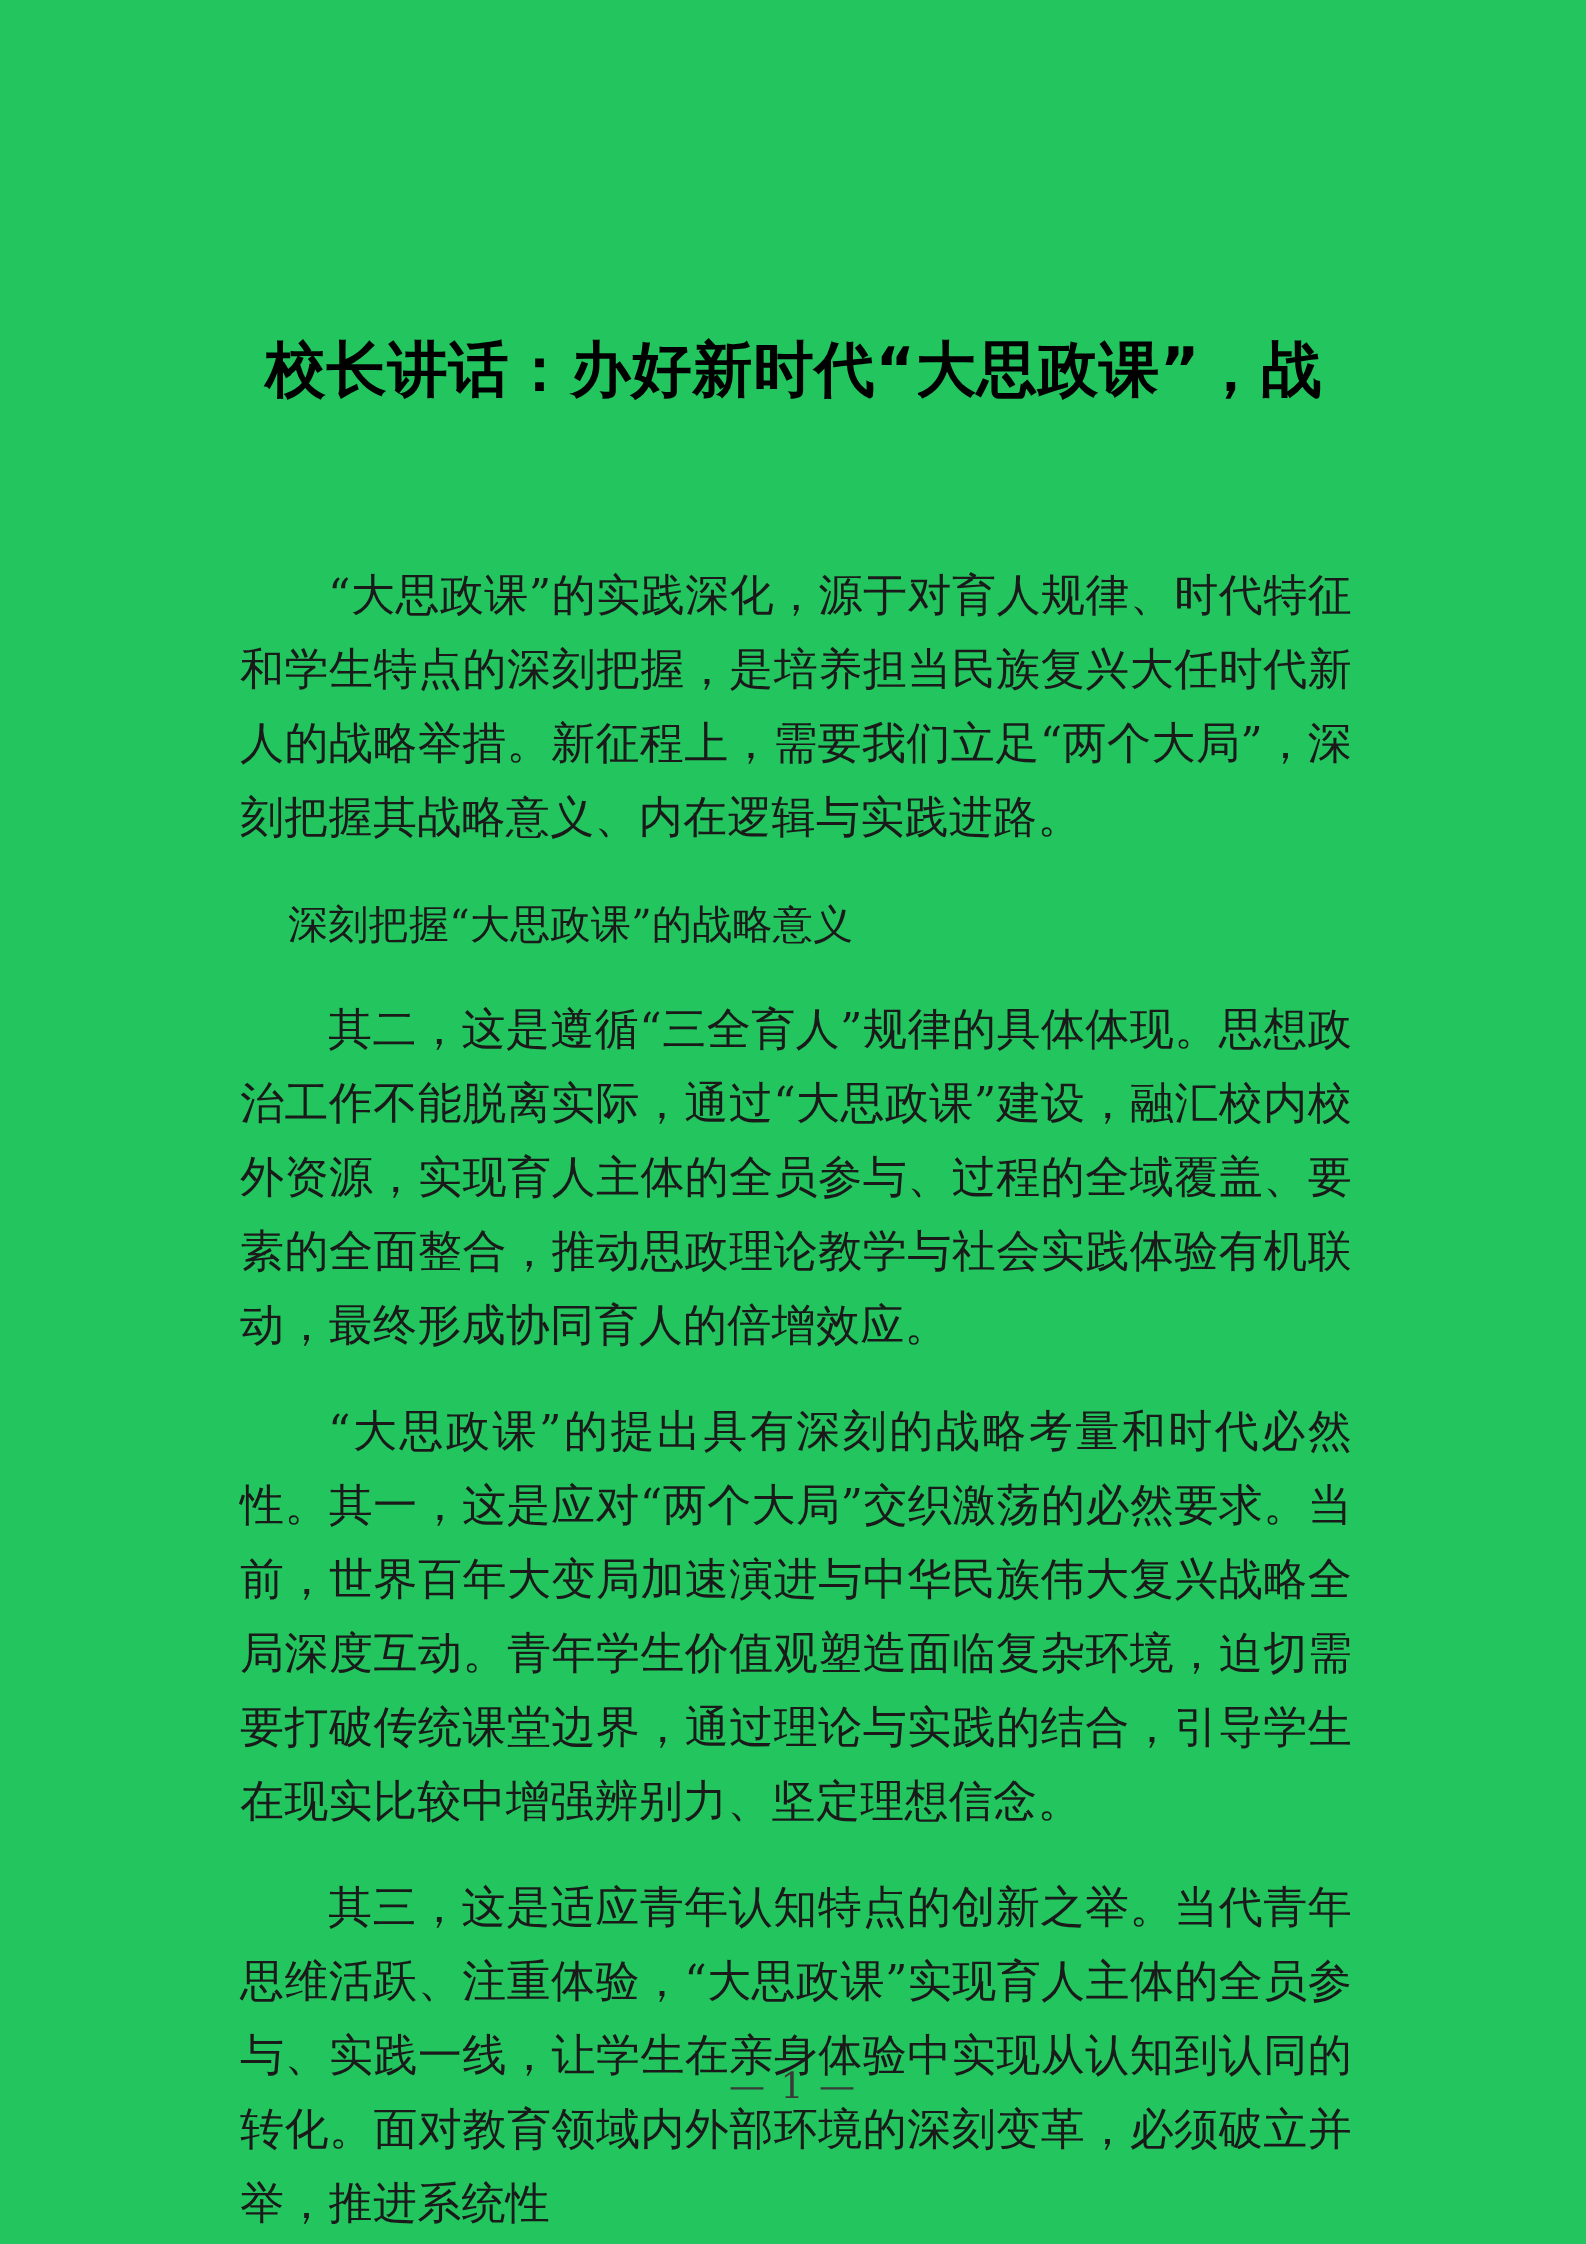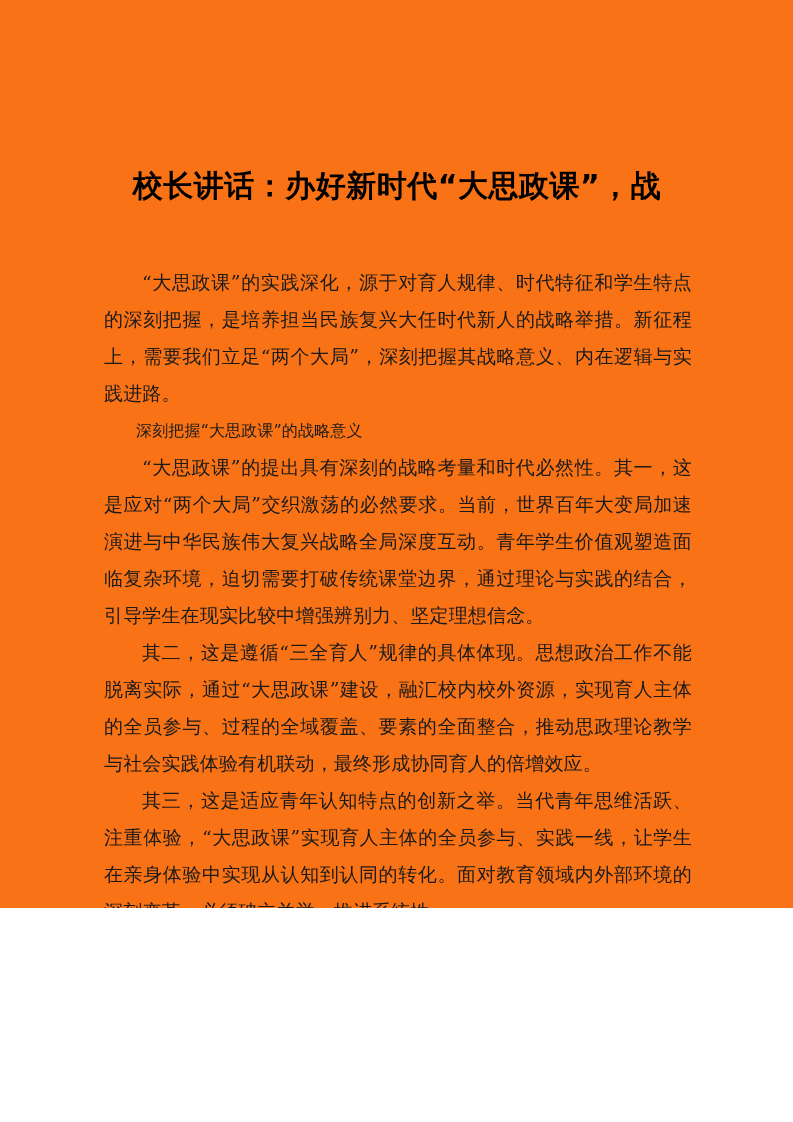--- a/index.html
+++ b/index.html
@@ -9,23 +9,23 @@
   }
 
   body {
     font-family: "DejaVu Serif", "Liberation Serif", serif;
     -webkit-font-smoothing: antialiased;
   }
 
   #page {
     position: relative;
     width: 793px;
-    height: 908px;
+    height: 1122px;
     margin: 0 auto;
-    background: #f97316;
+    background: #22c55e;
     overflow: hidden;
     box-sizing: border-box;
   }
 
   
   #doc-title {
     position: absolute;
     left: 104px;
     top: 144px;
     width: 586px;
@@ -40,36 +40,36 @@
 
   
   #doc-body {
     position: absolute;
     left: 104px;
     top: 264px;
     width: 588px;
   }
 
   p.para {
-    margin: 0;
+    margin: 16px;
     font-family: "DejaVu Serif", "Liberation Serif", serif;
-    font-size: 19px;
+    font-size: 22px;
     line-height: 37px;
     color: #1a1a1a;
     text-align: justify;
     text-justify: inter-ideograph;
     text-indent: 2em;
     letter-spacing: 0.15px;
     word-break: break-all;
   }
 
   p.section-heading {
     margin: 0;
     font-family: "DejaVu Serif", "Liberation Serif", serif;
-    font-size: 16px;
+    font-size: 20px;
     line-height: 37px;
     color: #1a1a1a;
     text-align: left;
     text-indent: 2em;
     letter-spacing: 0.15px;
   }
 
   
   #page-footer {
     position: absolute;
@@ -88,20 +88,20 @@
 
 <div id="page">
 
   <h1 id="doc-title">
     <span>校长讲话：办好新时代“大思政课”，战</span><br>
   </h1>
 
   <div id="doc-body">
     <p class="para">“大思政课”的实践深化，源于对育人规律、时代特征和学生特点的深刻把握，是培养担当民族复兴大任时代新人的战略举措。新征程上，需要我们立足“两个大局”，深刻把握其战略意义、内在逻辑与实践进路。</p>
     <p class="section-heading">深刻把握“大思政课”的战略意义</p>
+    <p class="para">其二，这是遵循“三全育人”规律的具体体现。思想政治工作不能脱离实际，通过“大思政课”建设，融汇校内校外资源，实现育人主体的全员参与、过程的全域覆盖、要素的全面整合，推动思政理论教学与社会实践体验有机联动，最终形成协同育人的倍增效应。</p>
     <p class="para">“大思政课”的提出具有深刻的战略考量和时代必然性。其一，这是应对“两个大局”交织激荡的必然要求。当前，世界百年大变局加速演进与中华民族伟大复兴战略全局深度互动。青年学生价值观塑造面临复杂环境，迫切需要打破传统课堂边界，通过理论与实践的结合，引导学生在现实比较中增强辨别力、坚定理想信念。</p>
-    <p class="para">其二，这是遵循“三全育人”规律的具体体现。思想政治工作不能脱离实际，通过“大思政课”建设，融汇校内校外资源，实现育人主体的全员参与、过程的全域覆盖、要素的全面整合，推动思政理论教学与社会实践体验有机联动，最终形成协同育人的倍增效应。</p>
     <p class="para">其三，这是适应青年认知特点的创新之举。当代青年思维活跃、注重体验，“大思政课”实现育人主体的全员参与、实践一线，让学生在亲身体验中实现从认知到认同的转化。面对教育领域内外部环境的深刻变革，必须破立并举，推进系统性</p>
   </div>
 
   <div id="page-footer">— 1 —</div>
 
 </div>
 
 </body></html>

